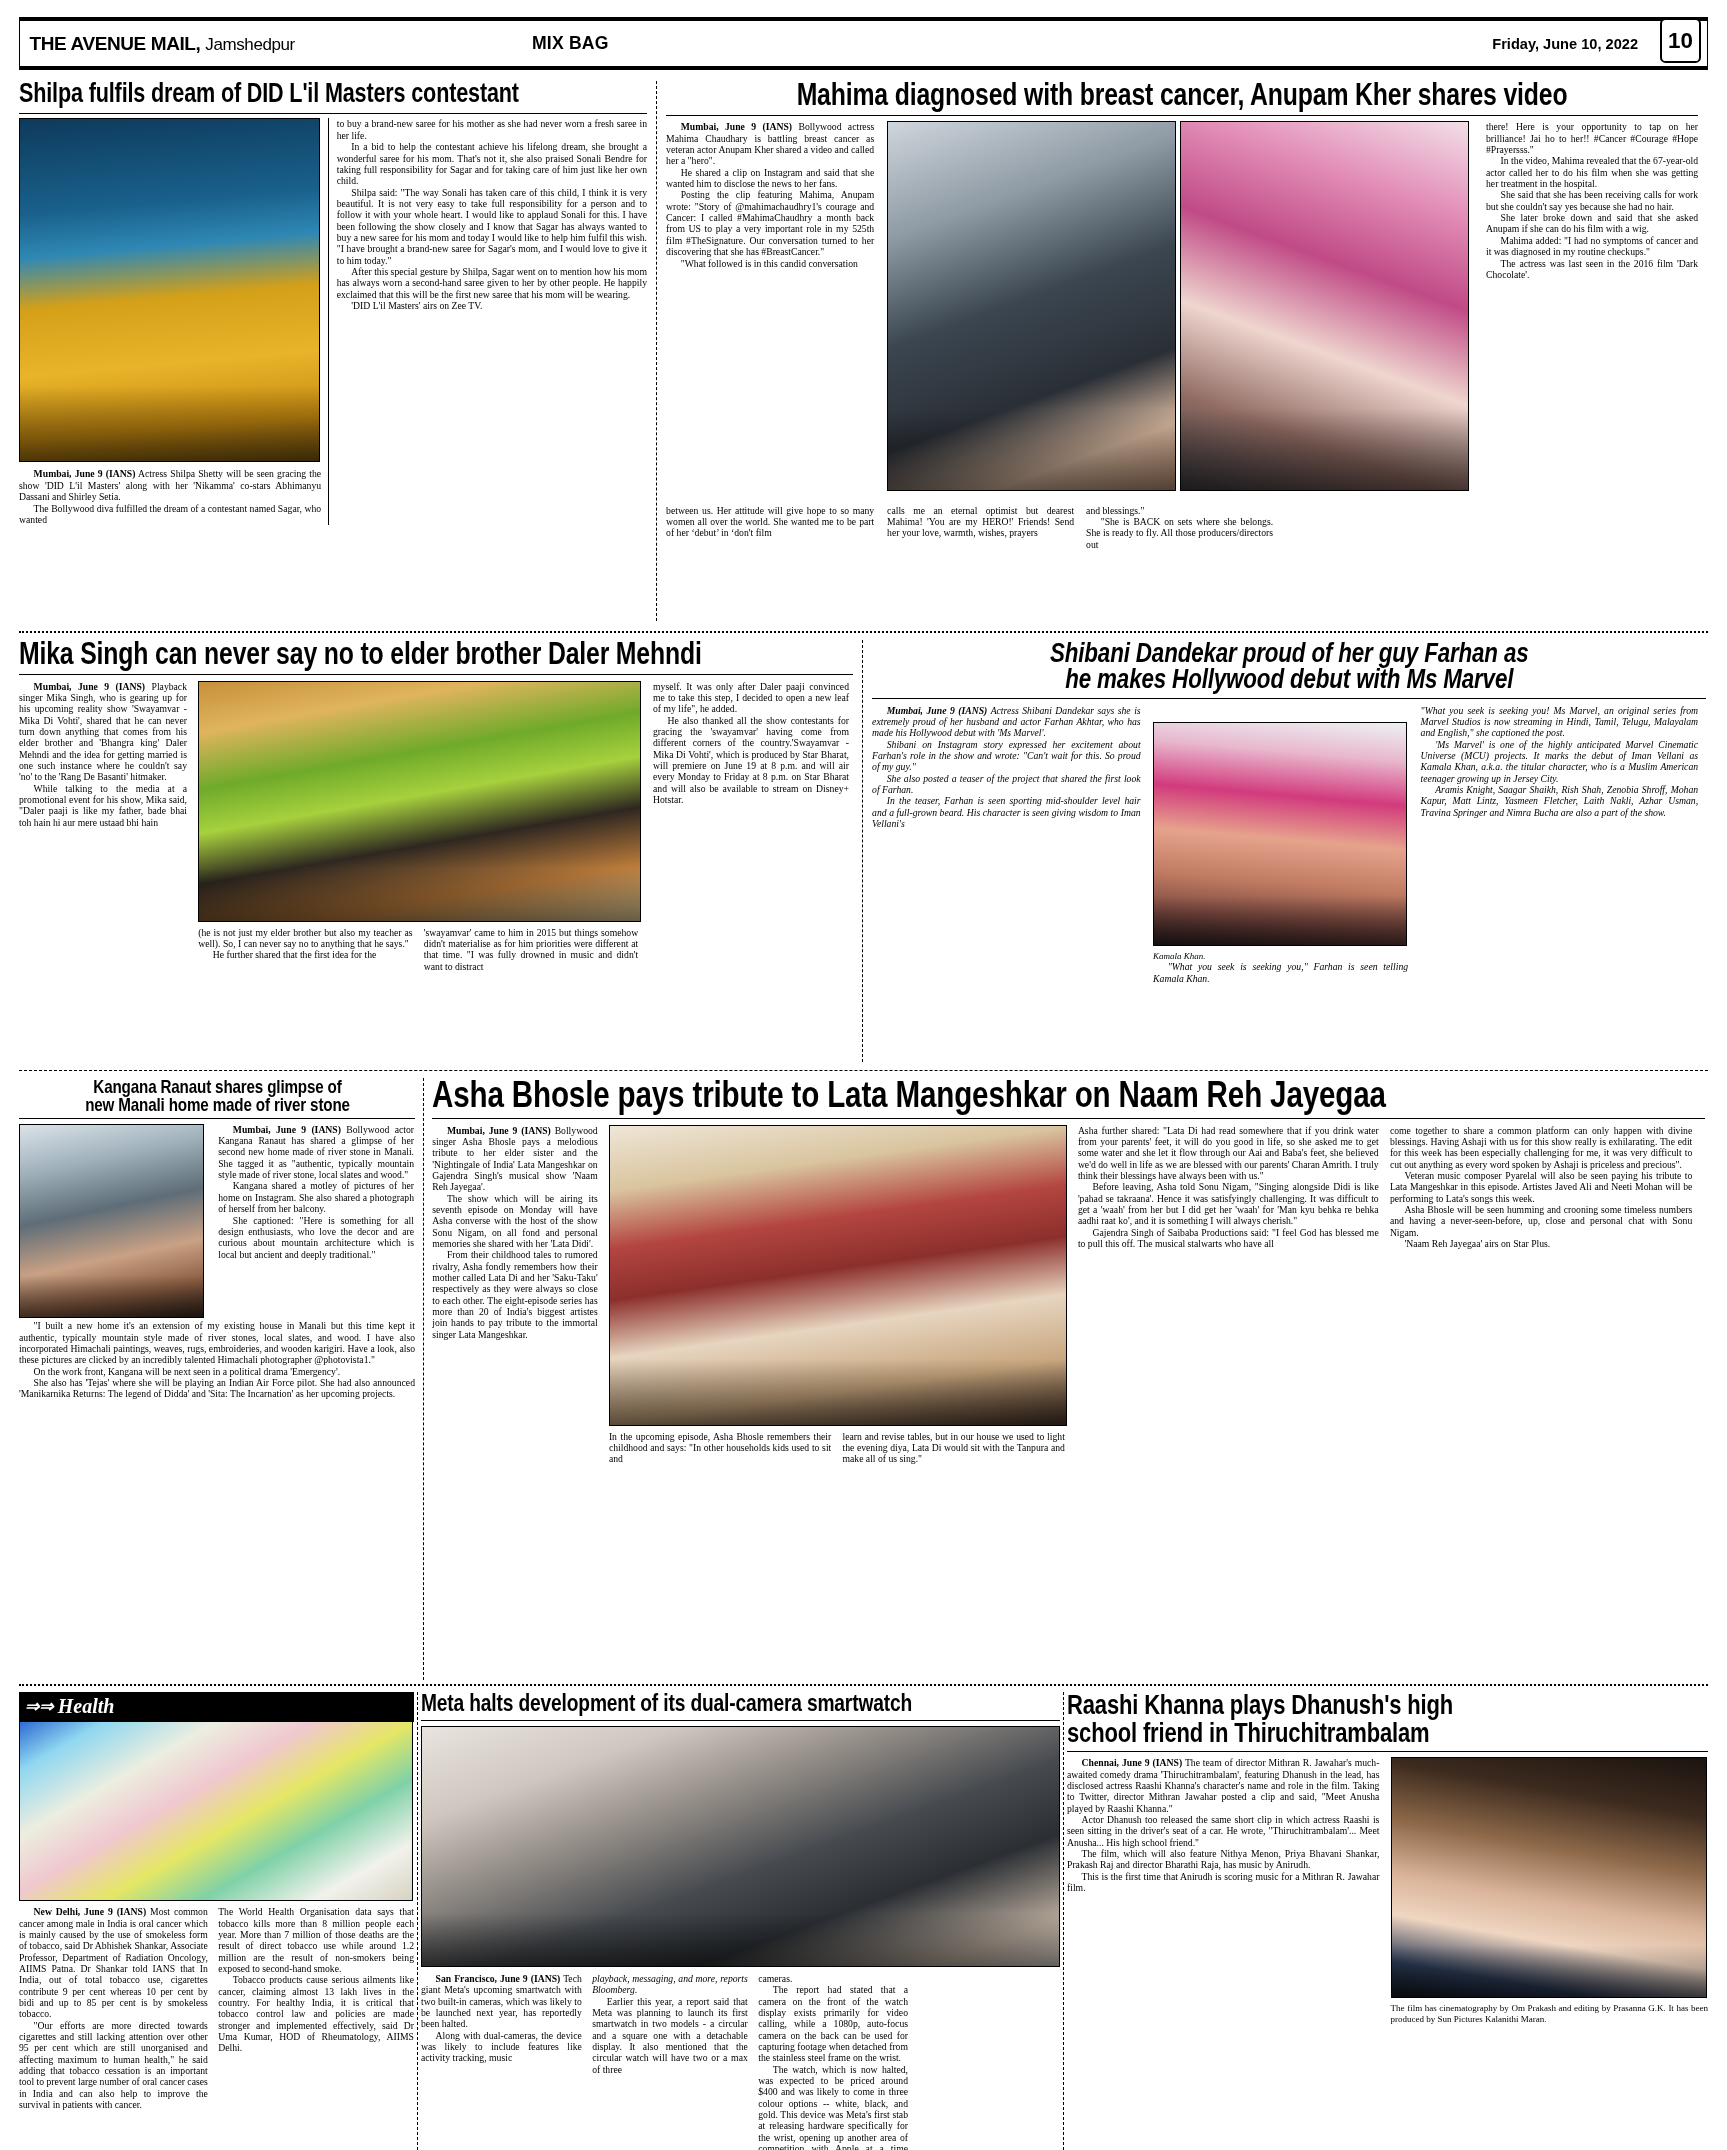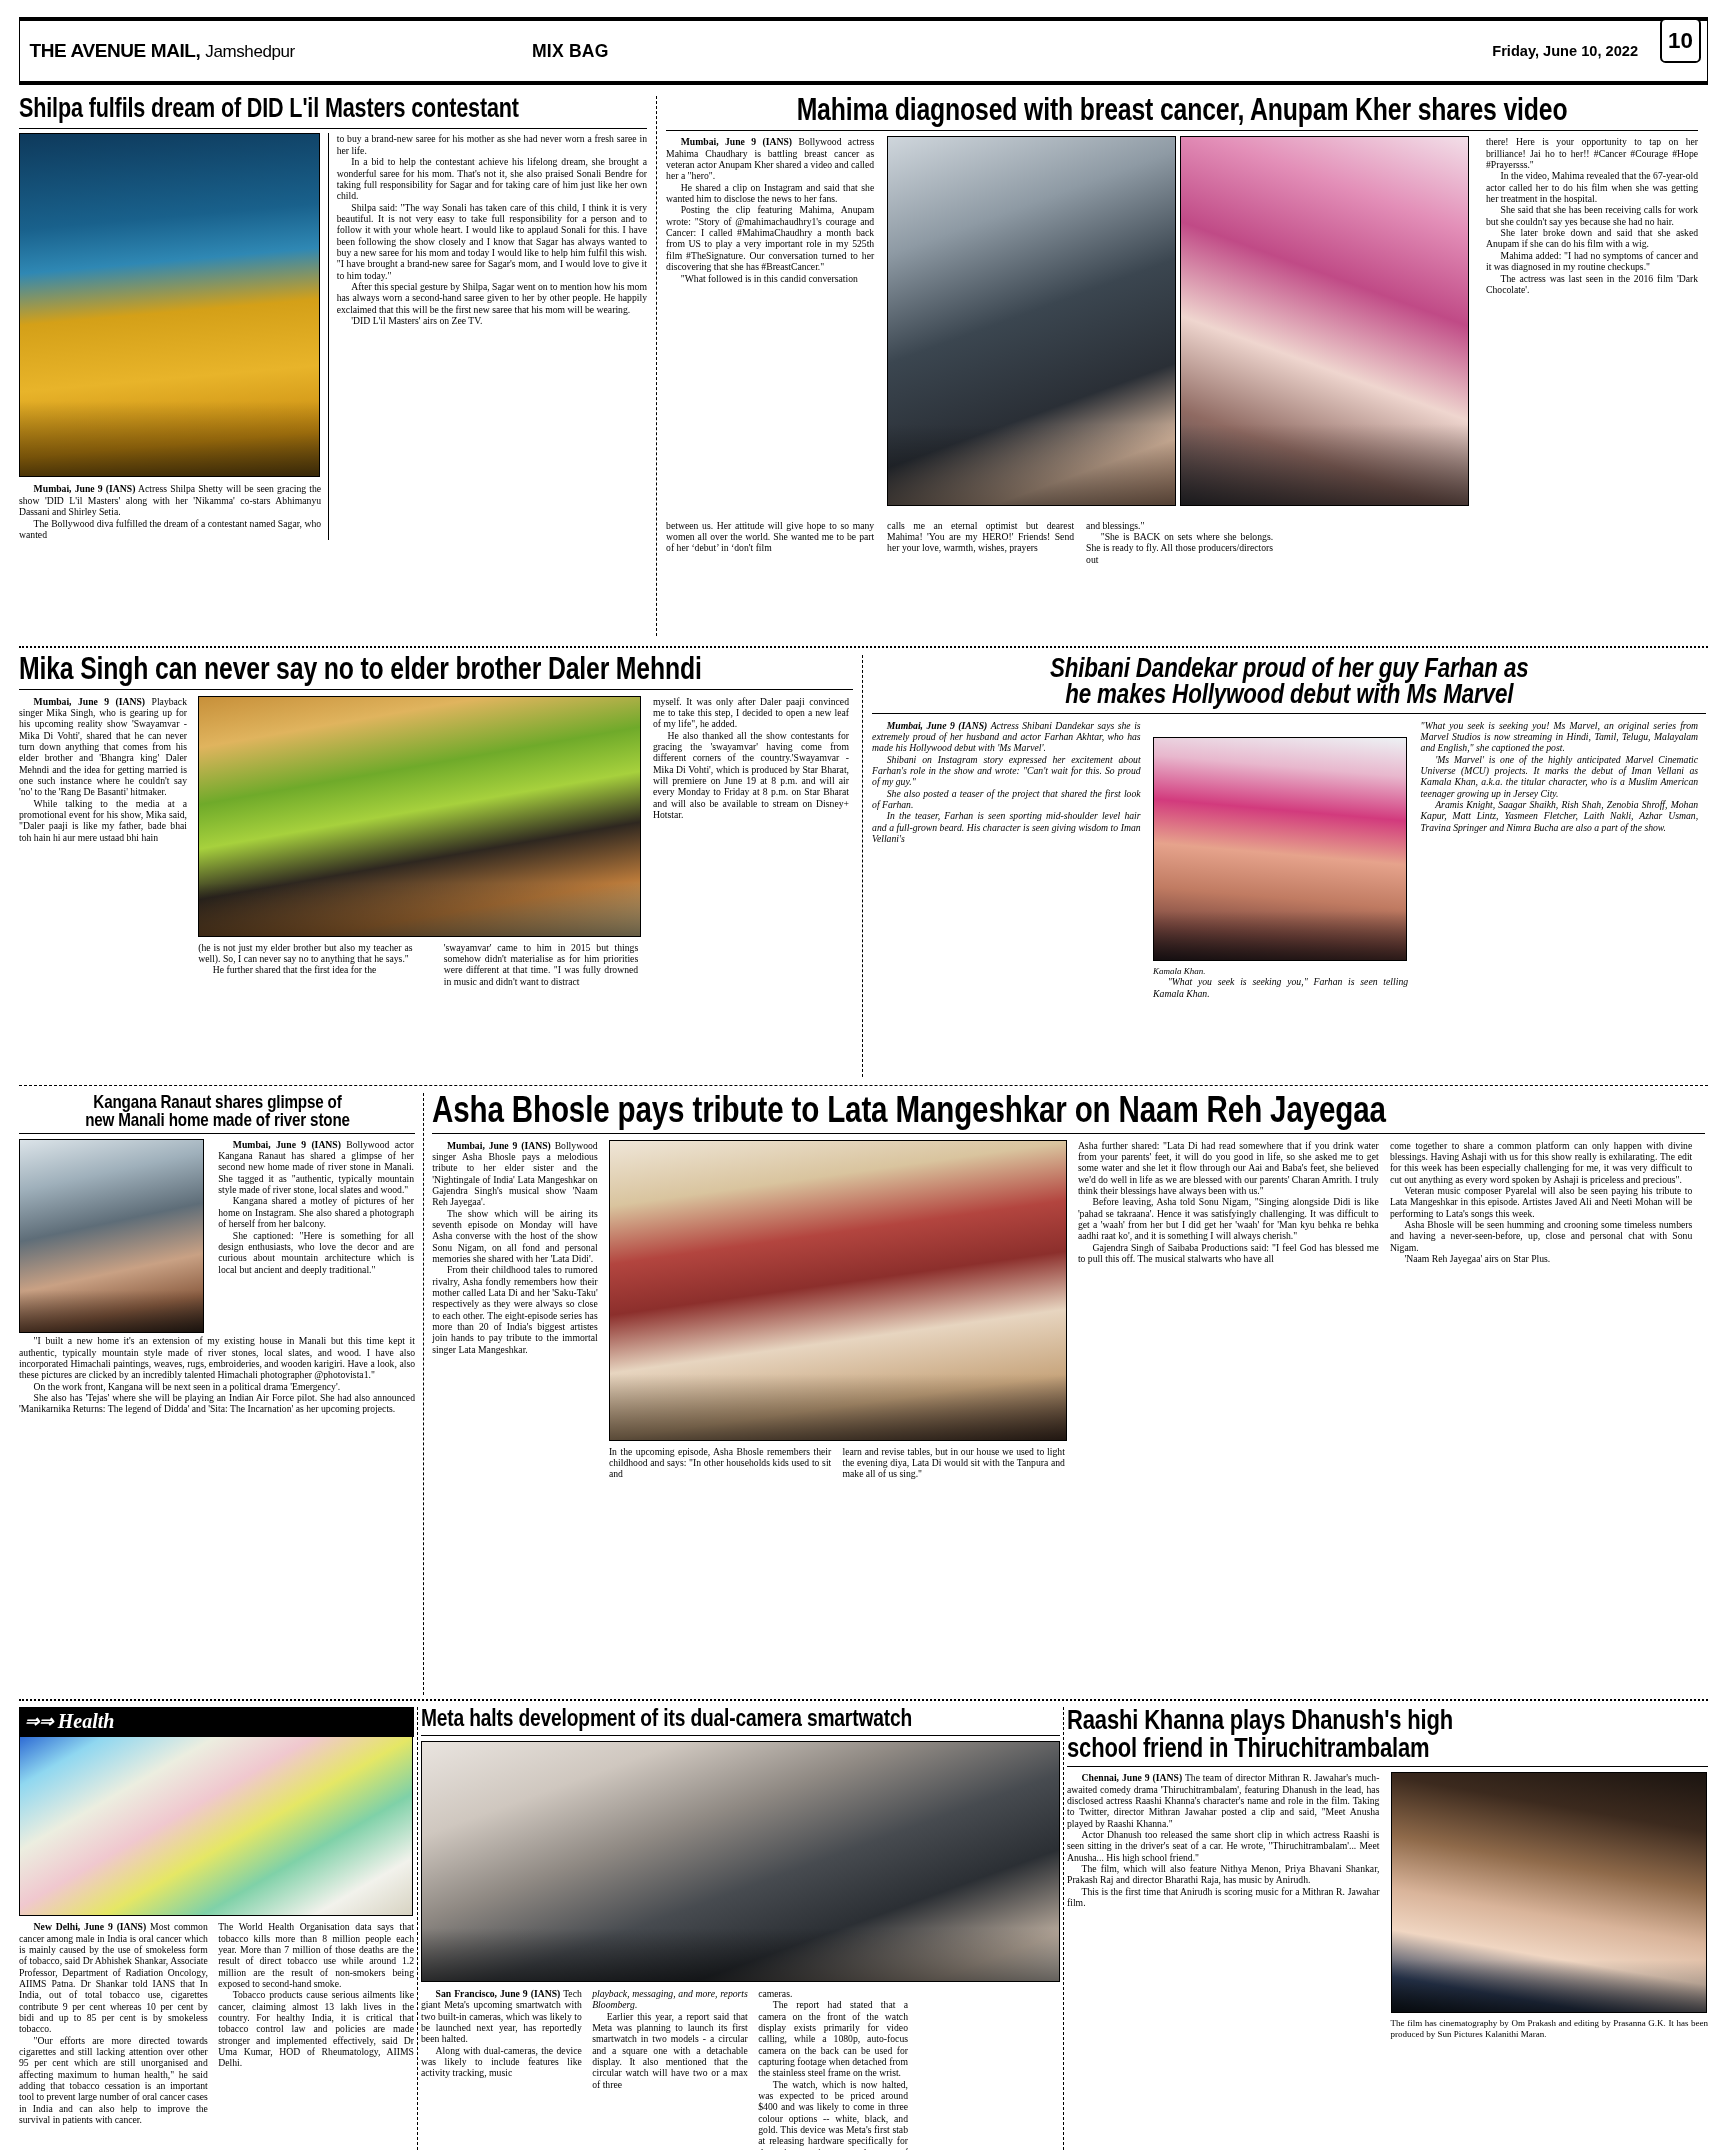--- a/index.html
+++ b/index.html
@@ -12,21 +12,21 @@
     overflow: hidden;
   }
   .page { width: 1727px; height: 2743px; padding: 17px 19px 13px 19px; position: relative; }
 
   
   .masthead {
     border-top: 4.7px solid #000;
     border-bottom: 4.7px solid #000;
     border-left: 1.3px solid #000;
     border-right: 1.3px solid #000;
-    height: 68px;
+    height: 53px;
     display: flex; align-items: center;
     padding: 0 9.5px;
     position: relative;
     margin-bottom: 11.2px;
   }
   .mh-left { font-family: "Liberation Sans", sans-serif; font-weight: bold; font-size: 19px; letter-spacing: -0.4px; white-space: nowrap;}
   .mh-left .city { font-weight: normal; font-size: 17px; }
   .mh-center { position: absolute; left: 512px; font-family: "Liberation Sans", sans-serif; font-weight: bold; font-size: 17.6px; letter-spacing: 0.2px;}
   .mh-right { position: absolute; right: 69px; font-family: "Liberation Sans", sans-serif; font-weight: bold; font-size: 14.6px; }
   .mh-page {
@@ -183,21 +183,21 @@
           <div class="photo ph-mika" style="width:443px;height:241px;">
               <div class="dark"></div>
             </div>
           <div style="height:5.2px;"></div>
           <div style="display:flex;">
             <div style="width:220px; padding-right:5.6px;">
               <p class="b" style="text-indent:0;">(he is not just my elder brother but also my teacher as well). So, I can never say no to anything that he says."</p>
               <p class="b">He further shared that the first idea for the</p>
             </div>
             <div style="width:220px; padding-left:5.6px;">
-              <p class="b" style="text-indent:0;margin-left:20px;">'swayamvar' came to him in 2015 but things somehow didn't materialise as for him priorities were different at that time. "I was fully drowned in music and didn't want to distract</p>
+              <p class="b" style="text-indent:0;">'swayamvar' came to him in 2015 but things somehow didn't materialise as for him priorities were different at that time. "I was fully drowned in music and didn't want to distract</p>
             </div>
           </div>
         </div>
         <div style="width:202px; padding-left:6px;">
           <p class="b" style="text-indent:0;">myself. It was only after Daler paaji convinced me to take this step, I decided to open a new leaf of my life", he added.</p>
           <p class="b">He also thanked all the show contestants for gracing the 'swayamvar' having come from different corners of the country.'Swayamvar - Mika Di Vohti', which is produced by Star Bharat, will premiere on June 19 at 8 p.m. and will air every Monday to Friday at 8 p.m. on Star Bharat and will also be available to stream on Disney+ Hotstar.</p>
         </div>
       </div>
     </div>
 

